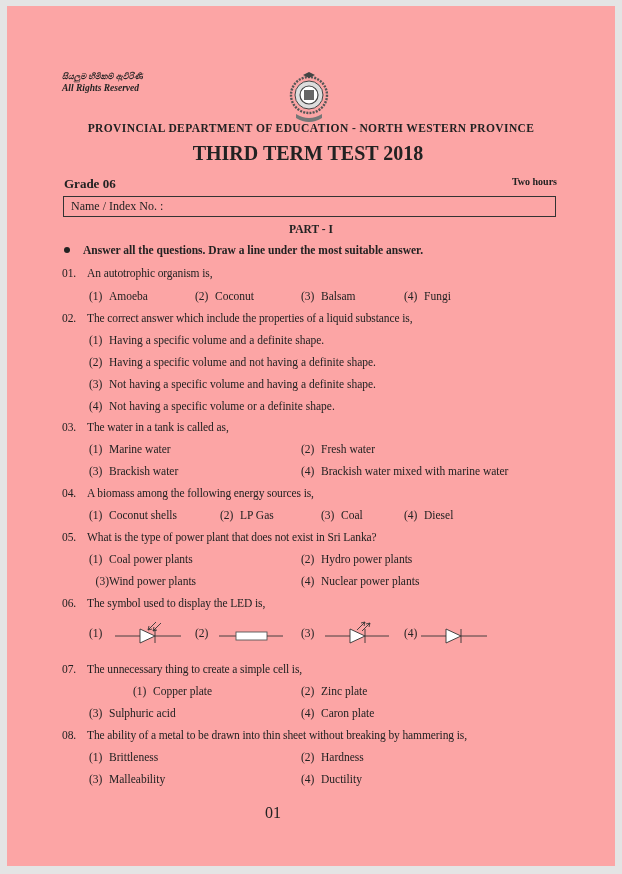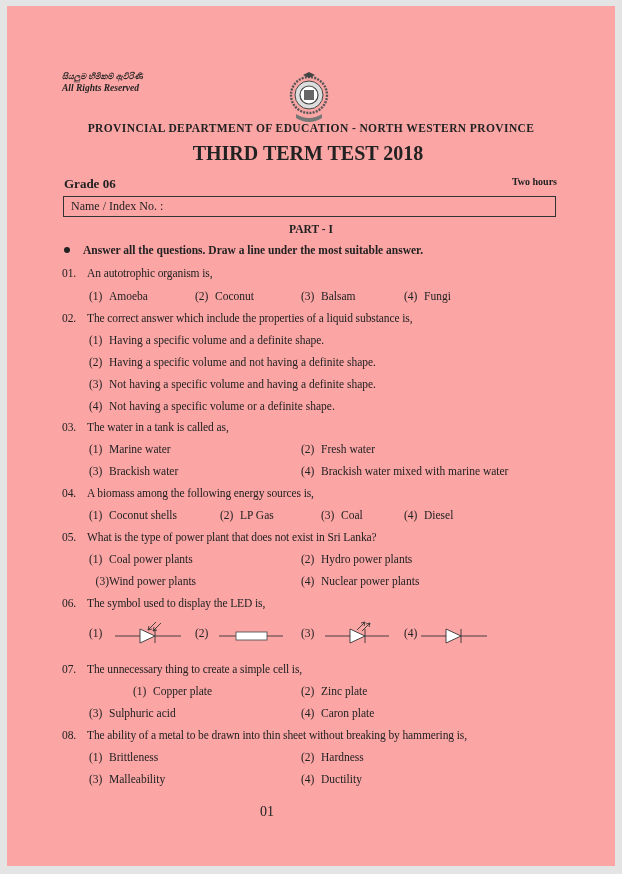--- a/index.html
+++ b/index.html
@@ -19,21 +19,21 @@
   .namebox span { position:absolute; left:7px; top:2px; font-size:12px; }
   .part { left:0; width:608px; text-align:center; top:217px; font-size:11.5px; font-weight:bold; }
   .instr { left:57px; top:238px; font-size:11.5px; font-weight:bold; }
   .instr .bullet { display:inline-block; width:6px; height:6px; background:#222; border-radius:50%; margin-right:13px; vertical-align:middle; position:relative; top:-1px; }
   .q { font-size:11.5px; letter-spacing:-0.1px; }
   .qnum { position:absolute; left:0; }
   .qtext { position:absolute; left:25px; }
   .opt { font-size:11.5px; }
   .opt .n { display:inline-block; width:20px; }
   .diagram { position:absolute; }
-  .pageno { left:12px; width:496px; text-align:center; top:798px; font-size:14px; }
+  .pageno { left:18px; width:496px; text-align:center; top:798px; font-size:16px; }
 </style>
 </head>
 <body>
 
 <div class="page">
 
   <div class="abs sinhala">සියලුම හිමිකම් ඇවිරිණි</div>
   <div class="abs rights">All Rights Reserved</div>
 
   <svg class="abs emblem" viewBox="0 0 42 54">

